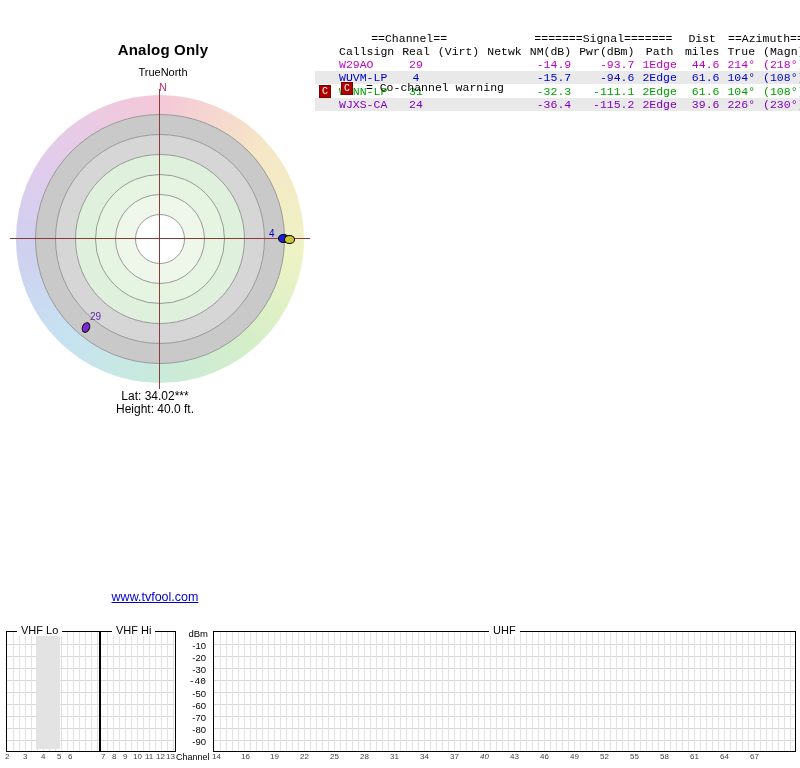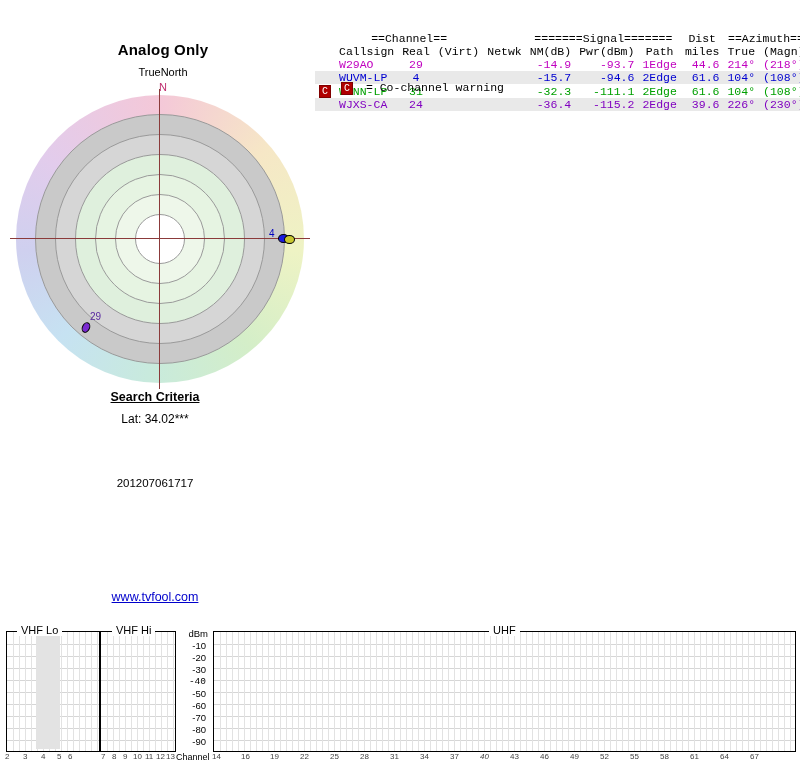--- a/index.html
+++ b/index.html
@@ -107,26 +107,25 @@
     <div class="dot" style="left:262px;top:139px;width:9px;height:7px;background:#1a1ae0;border:1px solid #000;"></div>
     <div class="dot" style="left:268px;top:140px;width:9px;height:7px;background:#c8c830;border:1px solid #000;"></div>
     <div class="dotlabel" style="left:253px;top:133px;color:#0000c0;">4</div>
 
     <div class="dot" style="left:66px;top:227px;width:6px;height:9px;background:#7a2ad0;border:1px solid #000;transform:rotate(25deg);"></div>
     <div class="dotlabel" style="left:74px;top:216px;color:#5a2aa0;">29</div>
   </div>
 </div>
 
 <div id="search-criteria">
-  <div class="sc-title">Search Criteria</div>
   <div class="sc-line">Lat: 34.02***</div>
+  <div class="sc-line">Height: 40.0 ft.</div>
 </div>
 
 <div id="datecode">
-  <div>201207061717</div>
 </div>
 
 <div id="tvfool-link">www.tvfool.com</div>
 
 <div id="station-table">
   <table>
     <thead>
       <tr>
         <td></td>
         <td colspan="3" class="hdr-group">==Channel==</td>

